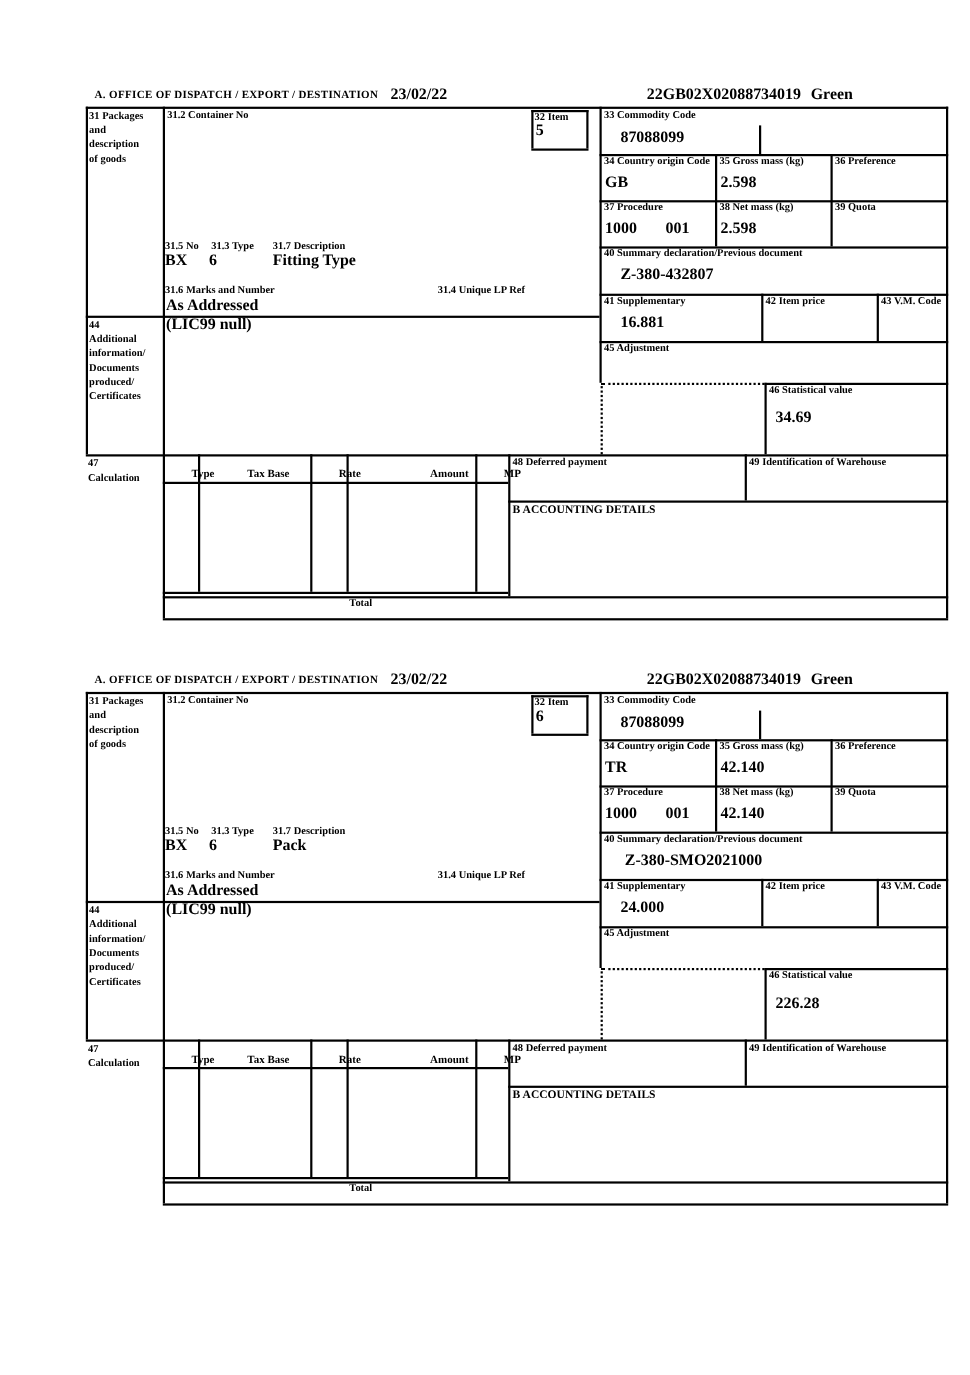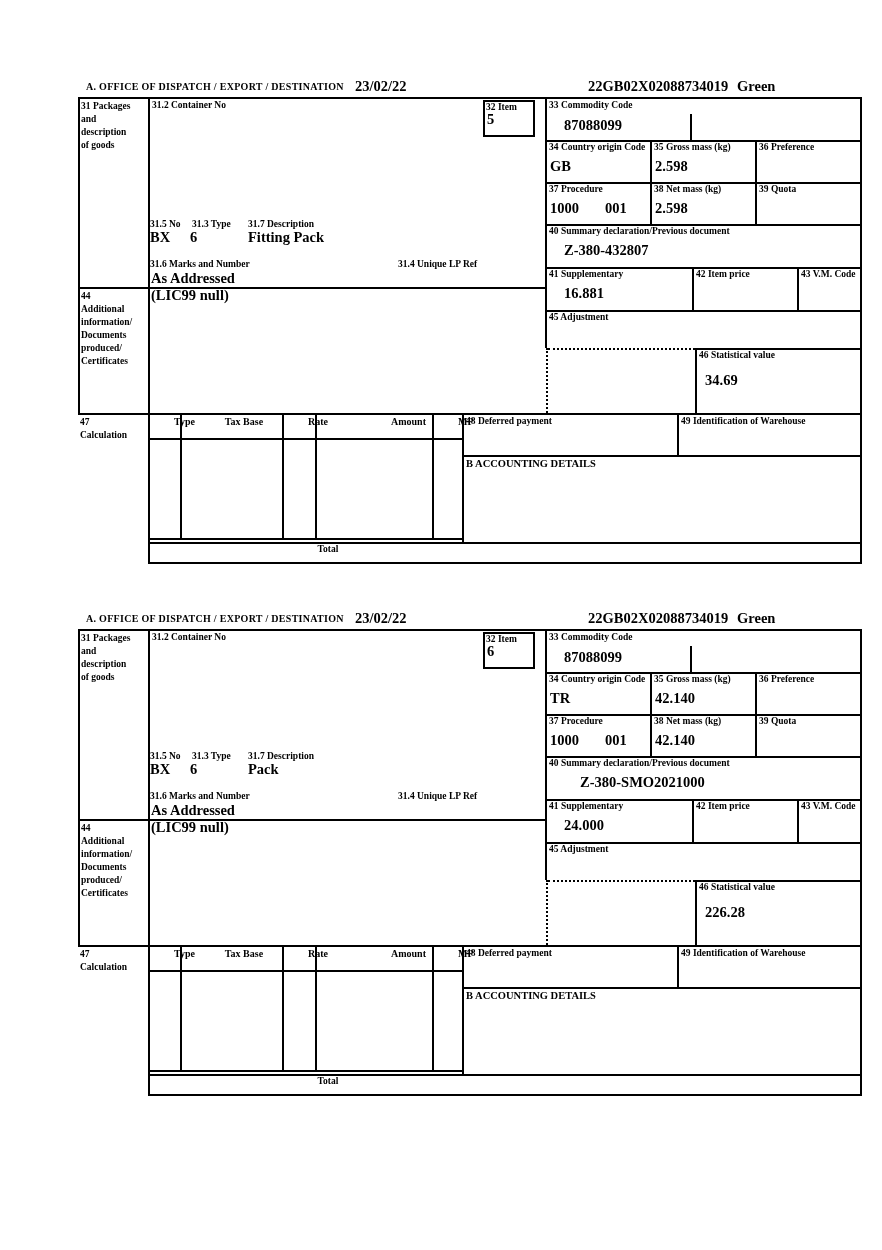--- a/index.html
+++ b/index.html
@@ -7,21 +7,21 @@
        font-family:"Liberation Serif","DejaVu Serif",serif;}
   .form{position:absolute;left:0;width:882px;height:532px;}
   .hl{position:absolute;height:2px;background:#000;}
   .vl{position:absolute;width:2px;background:#000;}
   .hdot{position:absolute;height:0;border-top:2px dotted #000;}
   .vdot{position:absolute;width:0;border-left:2px dotted #000;}
   .lbl{position:absolute;font-size:9.5px;font-weight:bold;line-height:11px;white-space:nowrap;}
   .wrap{white-space:pre-line;line-height:13px;}
   .val{position:absolute;font-size:14.5px;font-weight:bold;white-space:nowrap;}
   .hdrtitle{position:absolute;font-size:10px;font-weight:bold;letter-spacing:.3px;white-space:nowrap;}
-  .cell{position:absolute;top:338px;font-size:10px;font-weight:bold;text-align:center;box-sizing:border-box;padding-left:26px;}
+  .cell{position:absolute;top:348px;font-size:10px;font-weight:bold;text-align:center;box-sizing:border-box;padding-left:26px;}
   .rt{text-align:right;padding-right:3px;}
   .acct{position:absolute;font-size:10.5px;font-weight:bold;white-space:nowrap;}
   .ctr{text-align:center;}
 </style>
 </head>
 <body>
 
 <div class="form" style="top:78px">
 
   <div class="hdrtitle" style="left:86px;top:3px">A.  OFFICE OF DISPATCH / EXPORT / DESTINATION</div>
@@ -112,21 +112,21 @@
 
   <div class="val" style="left:487px;top:33px">5</div>
   <div class="val" style="left:564px;top:39px">87088099</div>
   <div class="val" style="left:550px;top:80px">GB</div>
   <div class="val" style="left:655px;top:80px">2.598</div>
   <div class="val" style="left:550px;top:122px">1000</div>
   <div class="val" style="left:605px;top:122px">001</div>
   <div class="val" style="left:655px;top:122px">2.598</div>
   <div class="val" style="left:150px;top:151px">BX</div>
   <div class="val" style="left:190px;top:151px">6</div>
-  <div class="val" style="left:248px;top:151px">Fitting Pack</div>
+  <div class="val" style="left:248px;top:151px">Fitting Type</div>
   <div class="val" style="left:151px;top:192px">As Addressed</div>
   <div class="val" style="left:564px;top:164px">Z-380-432807</div>
   <div class="val" style="left:564px;top:207px">16.881</div>
   <div class="val" style="left:151px;top:209px">(LIC99 null)</div>
   <div class="val" style="left:705px;top:294px">34.69</div>
 </div>
 
 <div class="form" style="top:610px">
 
   <div class="hdrtitle" style="left:86px;top:3px">A.  OFFICE OF DISPATCH / EXPORT / DESTINATION</div>
@@ -219,17 +219,17 @@
   <div class="val" style="left:564px;top:39px">87088099</div>
   <div class="val" style="left:550px;top:80px">TR</div>
   <div class="val" style="left:655px;top:80px">42.140</div>
   <div class="val" style="left:550px;top:122px">1000</div>
   <div class="val" style="left:605px;top:122px">001</div>
   <div class="val" style="left:655px;top:122px">42.140</div>
   <div class="val" style="left:150px;top:151px">BX</div>
   <div class="val" style="left:190px;top:151px">6</div>
   <div class="val" style="left:248px;top:151px">Pack</div>
   <div class="val" style="left:151px;top:192px">As Addressed</div>
-  <div class="val" style="left:580px;top:164px">Z-380-SMO2021000</div>
+  <div class="val" style="left:568px;top:164px">Z-380-SMO2021000</div>
   <div class="val" style="left:564px;top:207px">24.000</div>
   <div class="val" style="left:151px;top:209px">(LIC99 null)</div>
   <div class="val" style="left:705px;top:294px">226.28</div>
 </div>
 
 </body></html>

